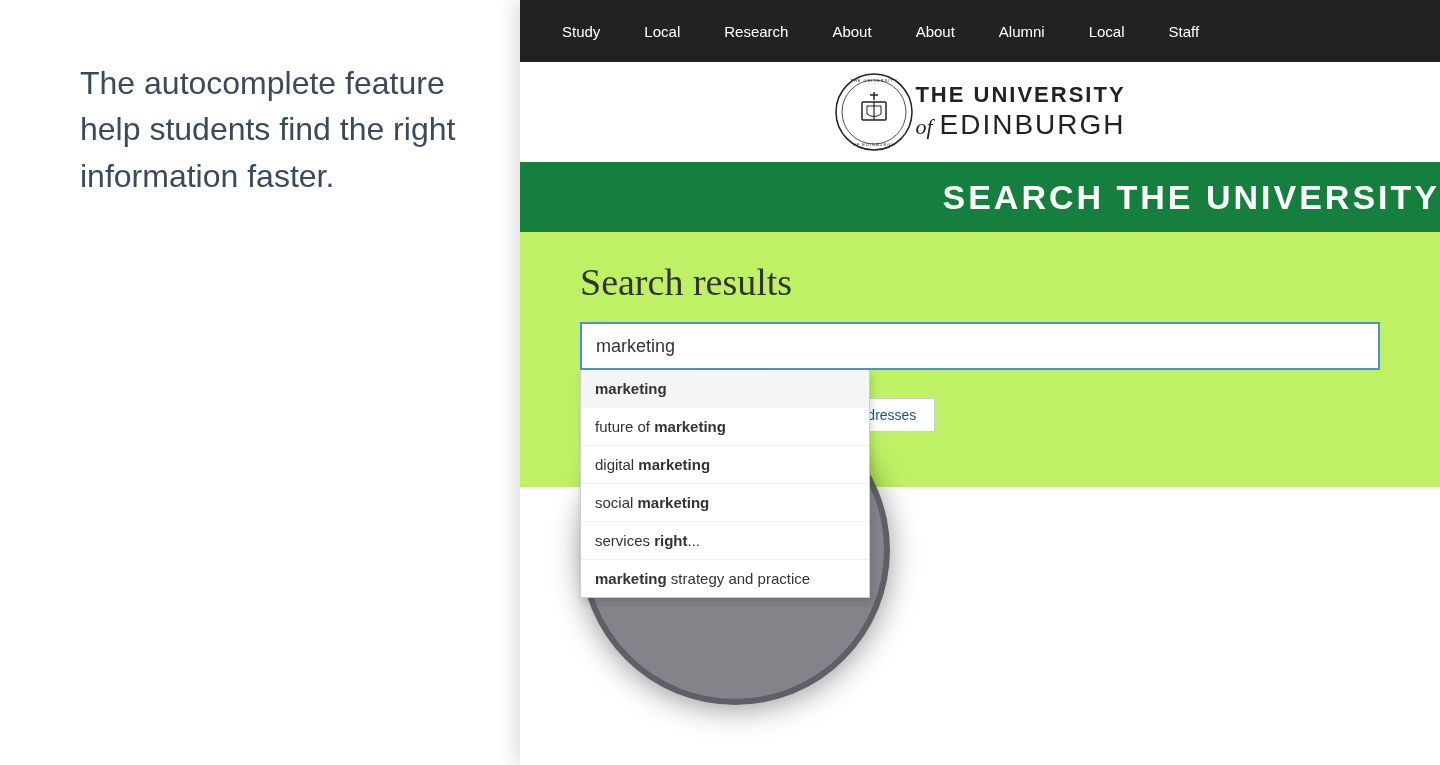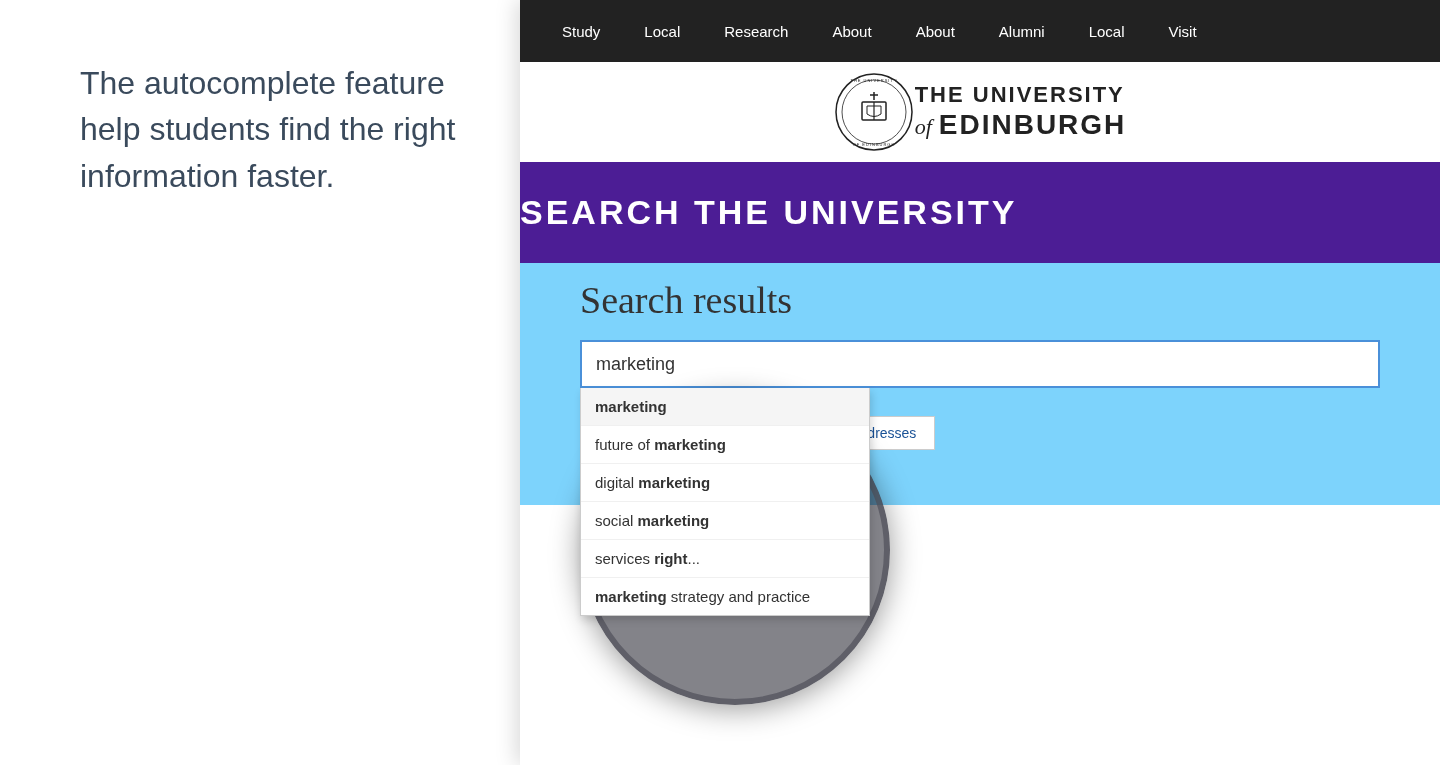--- a/index.html
+++ b/index.html
@@ -98,40 +98,40 @@
       line-height: 1.2;
     }
 
     .logo-subtitle em {
       font-style: italic;
       font-size: 22px;
     }
 
     
     .search-hero {
-      background: #4c1d95;
-      height: 101px;
-      display: flex;
-      align-items: center;
-      justify-content: flex-start;
+      background: #15803d;
+      height: 70px;
+      display: flex;
+      align-items: center;
+      justify-content: flex-end;
     }
 
     .search-hero-title {
       color: #fff;
       font-family: Arial, sans-serif;
       font-size: 34px;
       font-weight: 700;
       letter-spacing: 3px;
       text-transform: uppercase;
     }
 
     
     .search-results-area {
-      background: #7dd3fc;
-      padding: 15px 60px 20px 60px;
+      background: #bef264;
+      padding: 28px 60px 20px 60px;
       flex: 1;
     }
 
     .search-results-heading {
       font-family: Georgia, serif;
       font-size: 38px;
       color: #333;
       font-weight: 400;
       margin-bottom: 18px;
     }
@@ -271,21 +271,21 @@
 <div class="right-panel">
 
   <nav class="nav-bar">
     <div class="nav-item">Study</div>
     <div class="nav-item">Local</div>
     <div class="nav-item">Research</div>
     <div class="nav-item">About</div>
     <div class="nav-item">About</div>
     <div class="nav-item">Alumni</div>
     <div class="nav-item">Local</div>
-    <div class="nav-item">Visit</div>
+    <div class="nav-item">Staff</div>
   </nav>
 
   <div class="logo-bar">
 
     <svg class="crest-svg" viewBox="0 0 80 80" xmlns="http://www.w3.org/2000/svg">
       <circle cx="40" cy="40" r="38" fill="none" stroke="#222" stroke-width="1.5"></circle>
       <circle cx="40" cy="40" r="32" fill="none" stroke="#222" stroke-width="0.8"></circle>
 
       <rect x="28" y="30" width="24" height="18" rx="1" fill="none" stroke="#222" stroke-width="1.5"></rect>
       <line x1="40" y1="30" x2="40" y2="48" stroke="#222" stroke-width="1.2"></line>
@@ -294,21 +294,21 @@
       <line x1="36" y1="23" x2="44" y2="23" stroke="#222" stroke-width="1.5"></line>
 
       <path d="M33,34 L47,34 L47,42 Q40,47 33,42 Z" fill="none" stroke="#222" stroke-width="1"></path>
 
       <text x="40" y="10" text-anchor="middle" font-size="4" font-family="Arial" fill="#222" letter-spacing="1">THE UNIVERSITY</text>
       <text x="40" y="74" text-anchor="middle" font-size="4" font-family="Arial" fill="#222" letter-spacing="1">OF EDINBURGH</text>
     </svg>
 
     <div class="logo-text-block">
       <div class="logo-title">THE UNIVERSITY</div>
-      <div class="logo-subtitle"><em style="font-family:Georgia,serif;font-size:22px;font-style:italic;">of</em> <span style="font-family:Arial,sans-serif;font-weight:700;letter-spacing:2px;font-size:28px;">EDINBURGH</span></div>
+      <div class="logo-subtitle"><em style="font-family:Georgia,serif;font-size:22px;font-style:italic;">of</em> <span style="font-family:Arial,sans-serif;font-weight:400;letter-spacing:2px;font-size:28px;">EDINBURGH</span></div>
     </div>
   </div>
 
   <div class="search-hero">
     <h1 class="search-hero-title">SEARCH THE UNIVERSITY</h1>
   </div>
 
   <div class="search-results-area">
     <h2 class="search-results-heading">Search results</h2>
 

